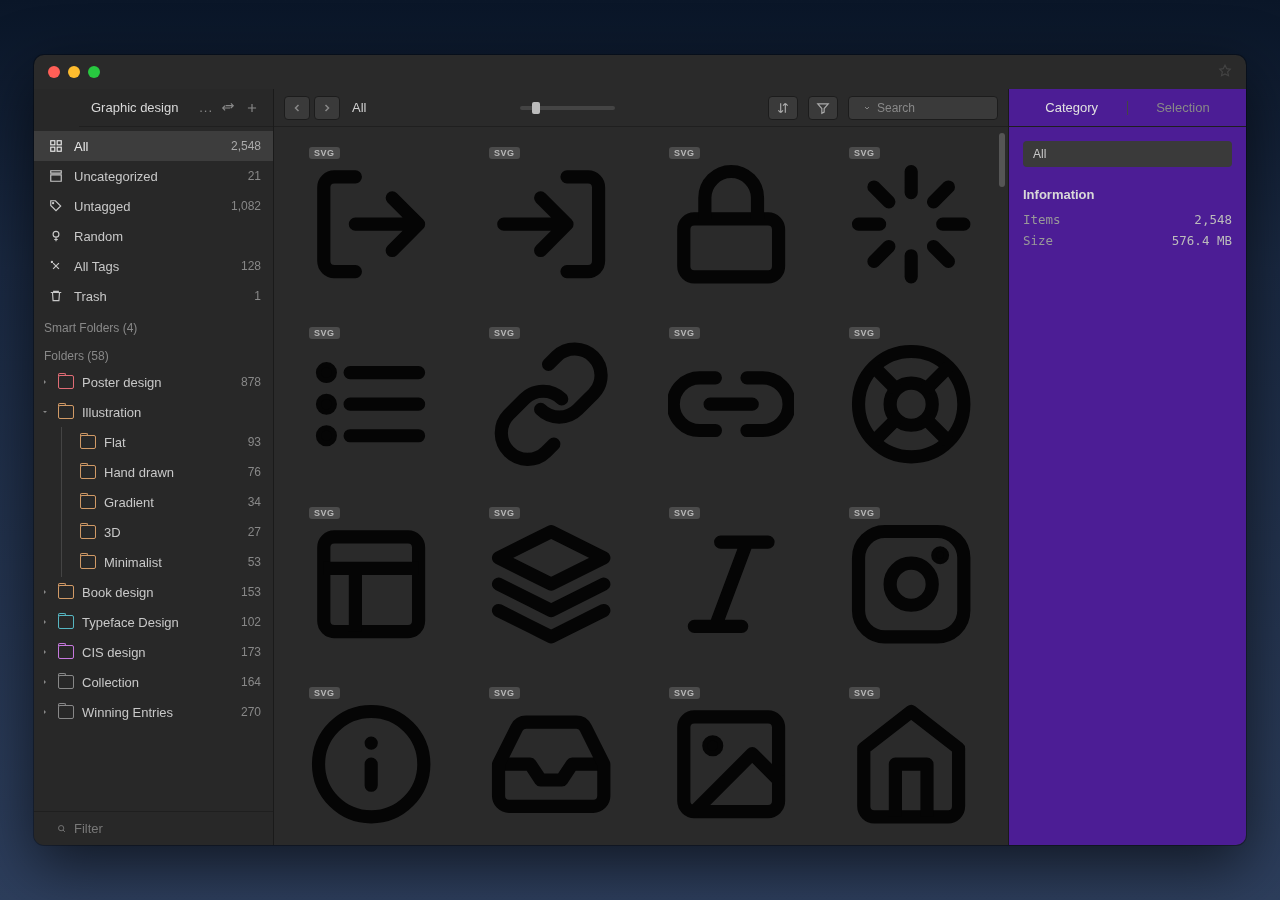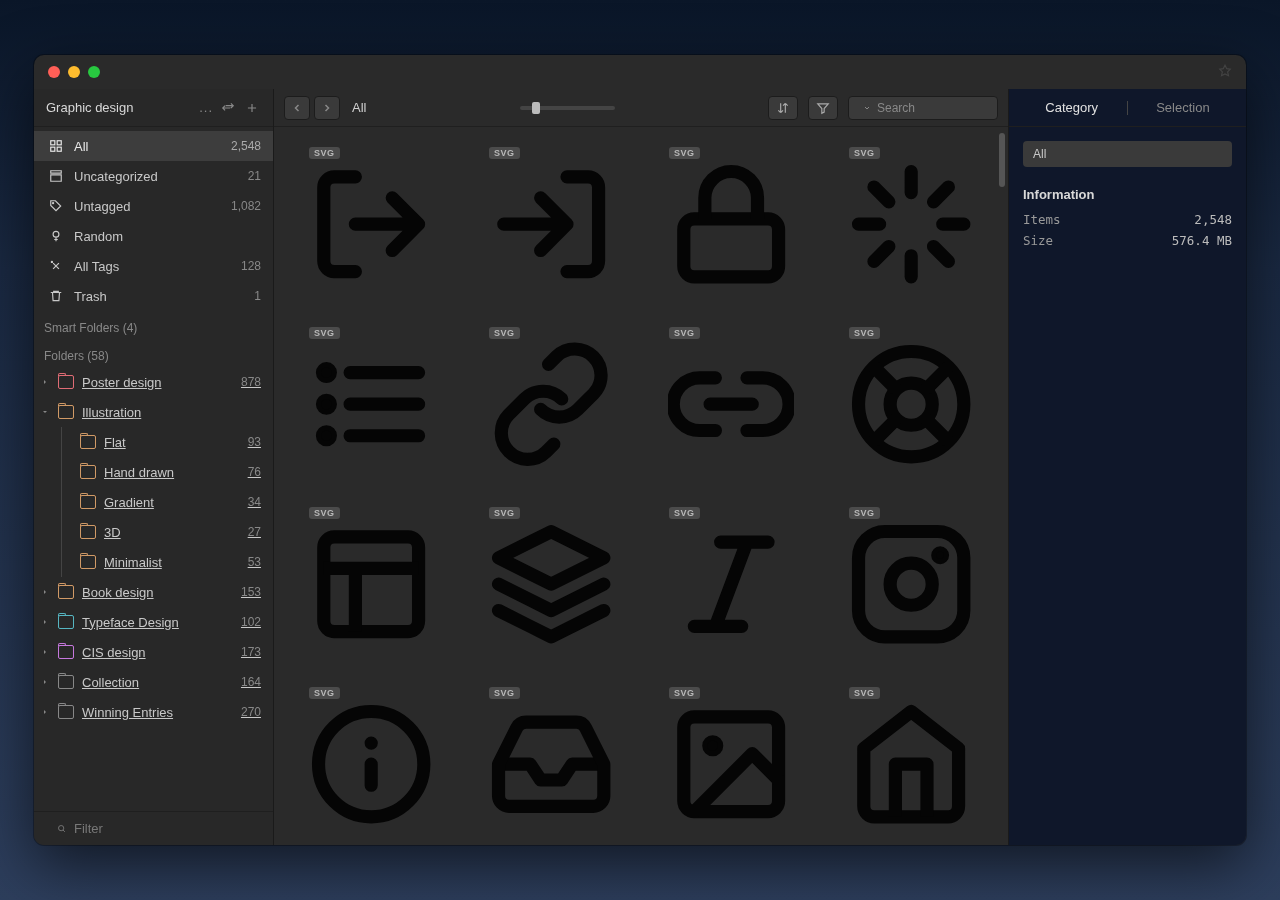--- a/index.html
+++ b/index.html
@@ -48,20 +48,21 @@
     flex-direction: column;
     min-height: 0;
   }
   .sidebar-header {
     height: 38px;
     display: flex;
     align-items: center;
     padding: 0 12px;
     border-bottom: 1px solid #1f1f1f;
     gap: 6px;
+    margin-left: 45px;
   }
   .lib-name { flex: 1; color: #d8d8d8; font-size: 13px; white-space: nowrap; overflow: hidden; text-overflow: ellipsis; }
   .lib-ellipsis { color: #888; font-size: 13px; letter-spacing: 1px; }
   .sidebar-header .hdr-btn { color: #888; cursor: pointer; padding: 2px; display: flex; }
   .sidebar-list { flex: 1; overflow-y: auto; padding-top: 4px; }
   .side-item {
     height: 30px;
     display: flex;
     align-items: center;
     padding: 0 12px 0 14px;
@@ -81,21 +82,20 @@
     cursor: pointer;
   }
   .folder-item {
     height: 30px;
     display: flex;
     align-items: center;
     padding: 0 12px 0 6px;
     gap: 8px;
     cursor: pointer;
     color: #c8c8c8;
-    text-decoration: underline;
   }
   .caret { width: 10px; height: 10px; display: flex; align-items: center; justify-content: center; flex-shrink: 0; }
   .caret svg { color: #888; }
   .folder-icon { width: 16px; height: 14px; border-radius: 2px; flex-shrink: 0; position: relative; border: 1.5px solid; }
   .folder-icon::before { content: ''; position: absolute; top: -3px; left: -1.5px; width: 6px; height: 2px; border: 1.5px solid; border-bottom: none; border-radius: 2px 2px 0 0; border-color: inherit; }
   .folder-item .side-label { flex: 1; }
   .folder-child { padding-left: 24px; }
   .folder-child .tree-line { width: 14px; height: 30px; position: relative; flex-shrink: 0; }
   .folder-child .tree-line::before { content:''; position:absolute; left: 3px; top: 0; bottom: 0; width: 1px; background: #444; }
   .sidebar-footer {
@@ -191,21 +191,21 @@
     font-weight: 600;
     letter-spacing: 0.5px;
     padding: 1px 5px;
     border-radius: 3px;
     text-transform: uppercase;
   }
   .mini-scrollbar { position: absolute; right: 3px; top: 6px; width: 6px; height: 54px; background: #555; border-radius: 3px; }
   
   .rightpanel {
     width: 238px;
-    background: #0f172a;
+    background: #4c1d95;
     border-left: 1px solid #1a1a1a;
     display: flex;
     flex-direction: column;
   }
   .rp-tabs {
     height: 38px;
     display: flex;
     align-items: center;
     justify-content: space-around;
     border-bottom: 1px solid #1f1f1f;

